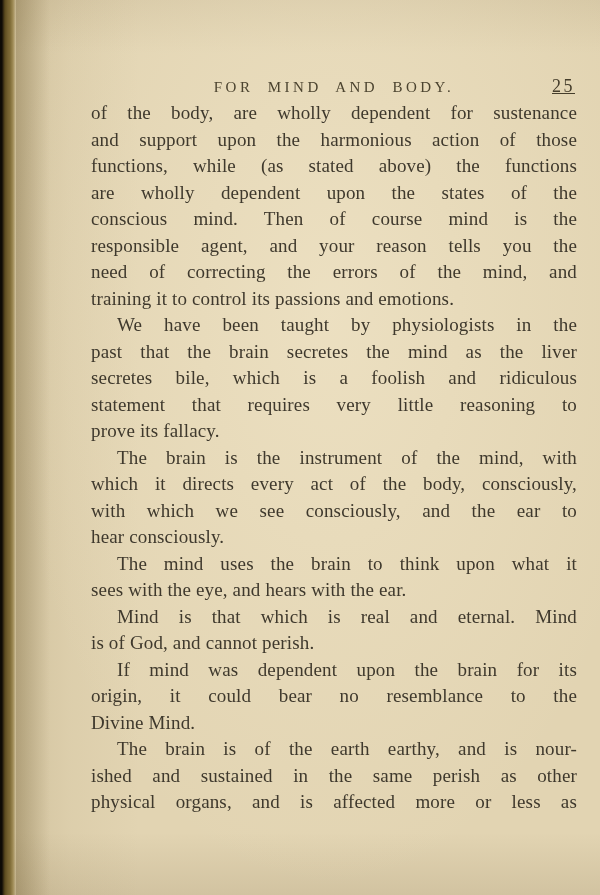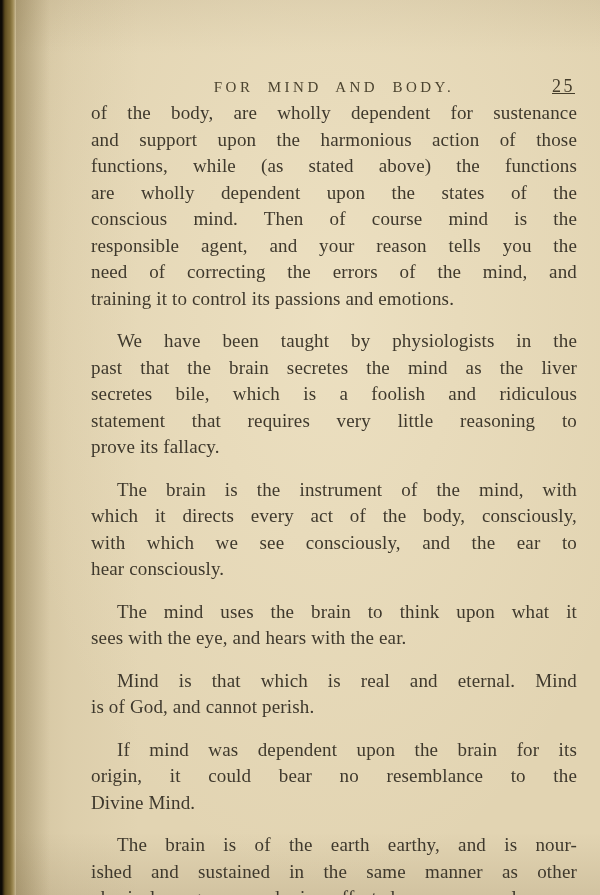--- a/index.html
+++ b/index.html
@@ -69,21 +69,21 @@
   }
   .line {
     font-size: 19px;
     line-height: 26.5px;
     height: 26.5px;
     letter-spacing: 0.15px;
     text-align: justify;
     text-align-last: justify;
     white-space: nowrap;
   }
-  .line.indent { text-indent: 26px; margin-top: 16px; }
+  .line.indent { text-indent: 26px; }
   .line.end {
     text-align: right;
     text-align-last: left;
   }
 </style>
 </head>
 <body>
 
 <div class="page">
   <div class="binding"></div>
@@ -113,16 +113,16 @@
       <div class="line">with which we see consciously, and the ear to</div>
       <div class="line end">hear consciously.</div>
       <div class="line indent">The mind uses the brain to think upon what it</div>
       <div class="line end">sees with the eye, and hears with the ear.</div>
       <div class="line indent">Mind is that which is real and eternal.  Mind</div>
       <div class="line end">is of God, and cannot perish.</div>
       <div class="line indent">If mind was dependent upon the brain for its</div>
       <div class="line">origin, it could bear no resemblance to the</div>
       <div class="line end">Divine Mind.</div>
       <div class="line indent">The brain is of the earth earthy, and is nour-</div>
-      <div class="line">ished and sustained in the same manner as other</div>
+      <div class="line">ished and sustained in the same perish as other</div>
       <div class="line">physical organs, and is affected more or less as</div>
     </div>
 </div>
 
 </body></html>

